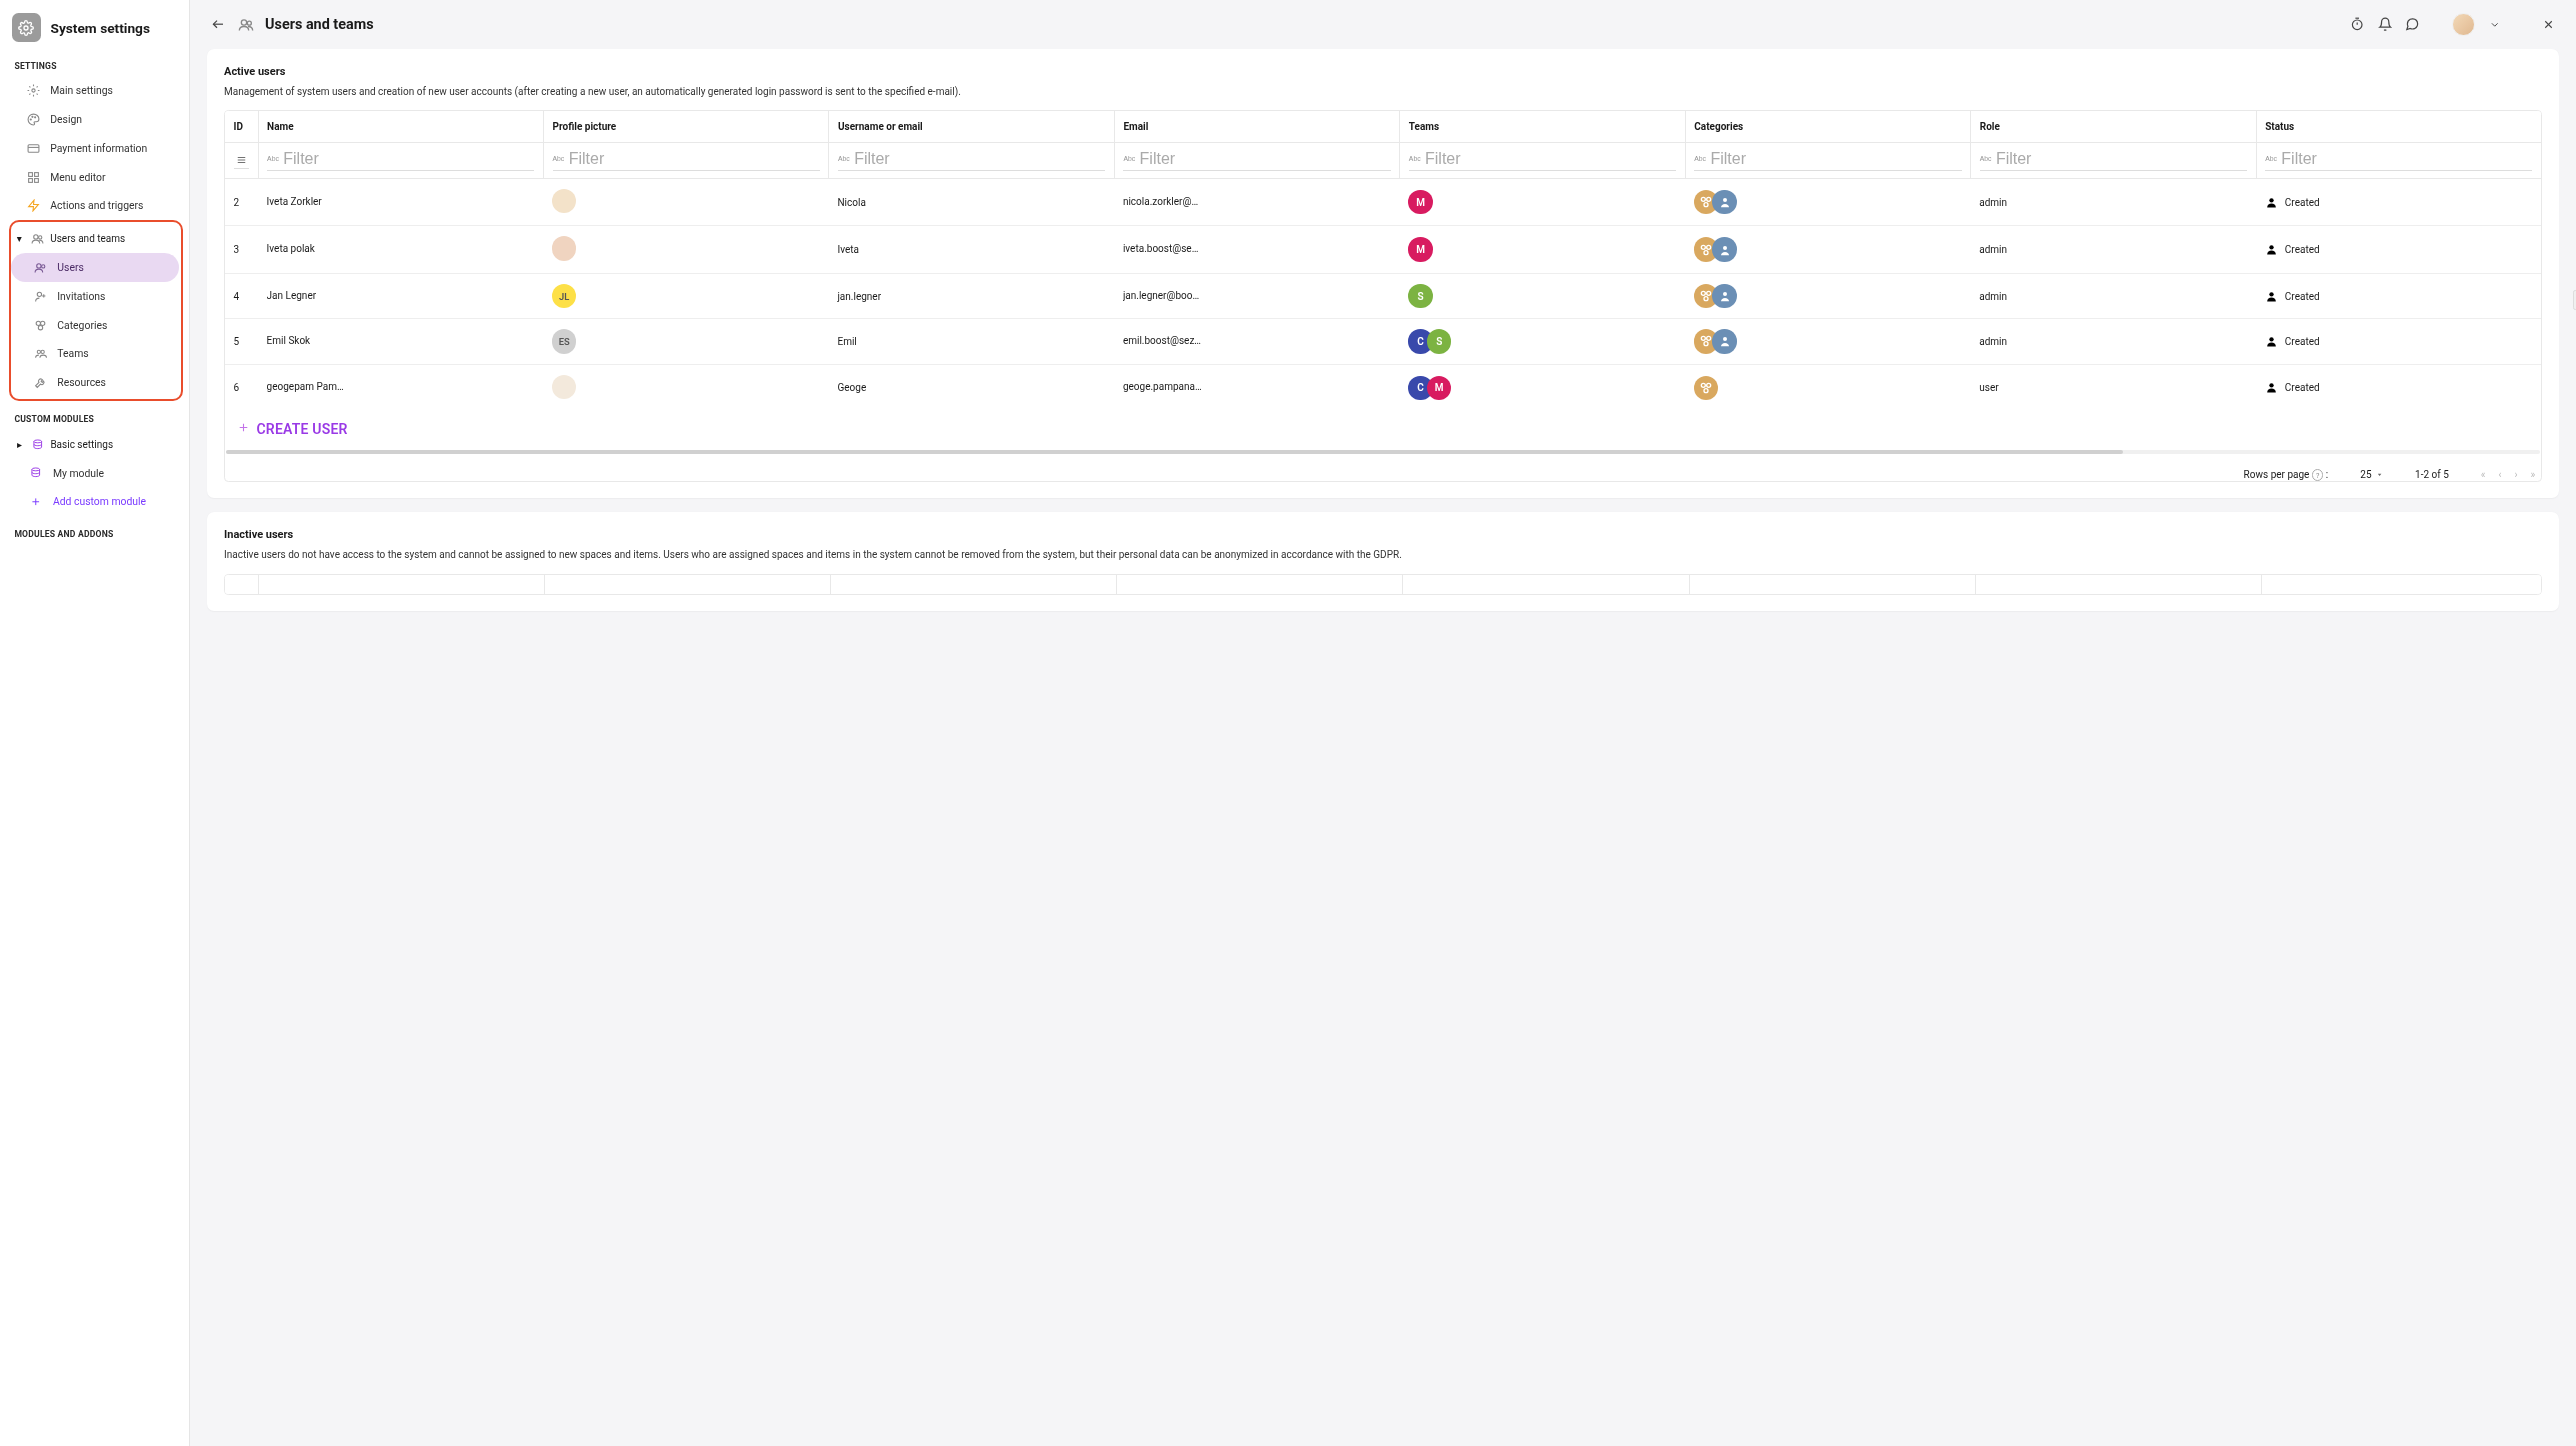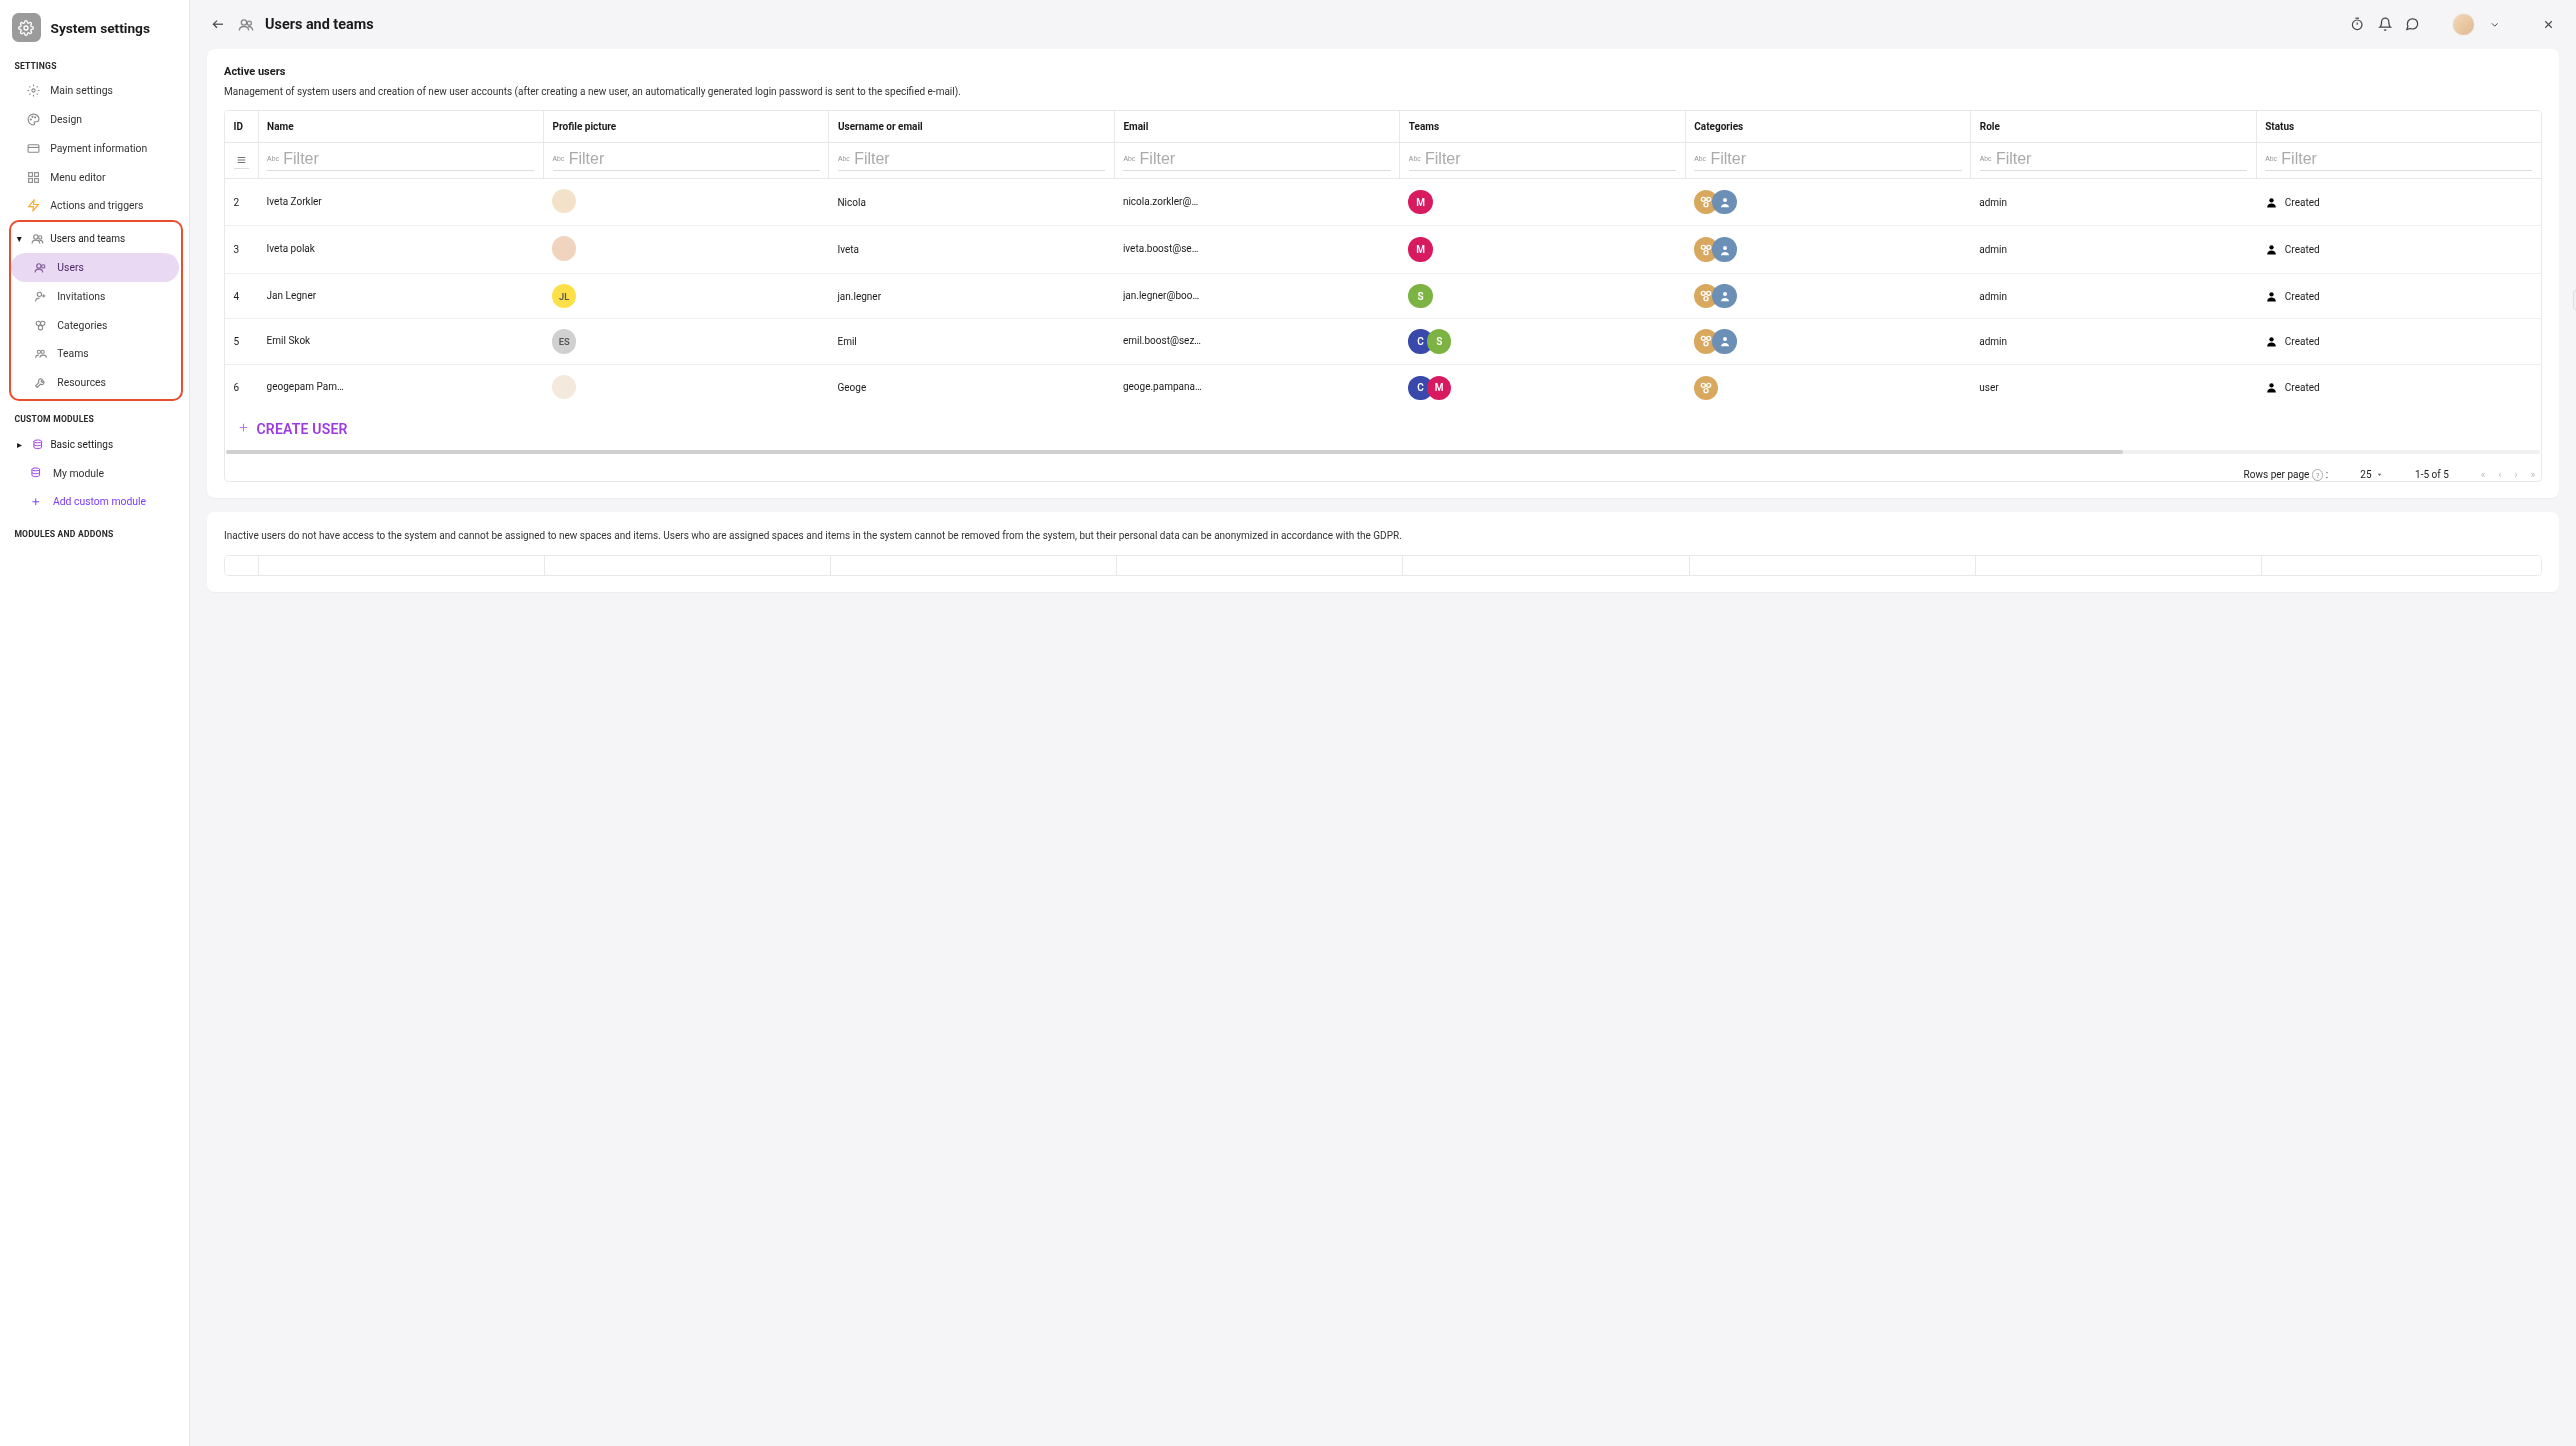--- a/index.html
+++ b/index.html
@@ -568,32 +568,33 @@
               <div class="scroll-thumb"></div>
             </div>
           <div class="pagination">
             <span><span>Rows per page</span> <span class="help">?</span> :</span>
             <span class="page-size">
                 <span>25</span> 
                 <svg width="7.2" height="7.2" viewBox="0 0 24 24" fill="#666">
                   <polygon points="6,9 18,9 12,17"></polygon>
                 </svg>
               </span>
-            <span>1-5 of 5</span>
+            <span>1-2 of 5</span>
             <span class="page-nav">
               <span>«</span>
               <span>‹</span>
               <span>›</span>
               <span>»</span>
             </span>
           </div>
         </div>
       </div>
 
       <div class="card">
+        <div class="card-title">Inactive users</div>
         <div class="card-desc">Inactive users do not have access to the system and cannot be assigned to new spaces and items. Users who are assigned spaces and items in the system cannot be removed from the system, but their personal data can be anonymized in accordance with the GDPR.</div>
         <div class="table-container" style="height:21.6px;">
           <table>
               <thead>
                 <tr>
                   <th style="width:33px">&nbsp;</th>
                   <th>&nbsp;</th>
                   <th>&nbsp;</th>
                   <th>&nbsp;</th>
                   <th>&nbsp;</th>

